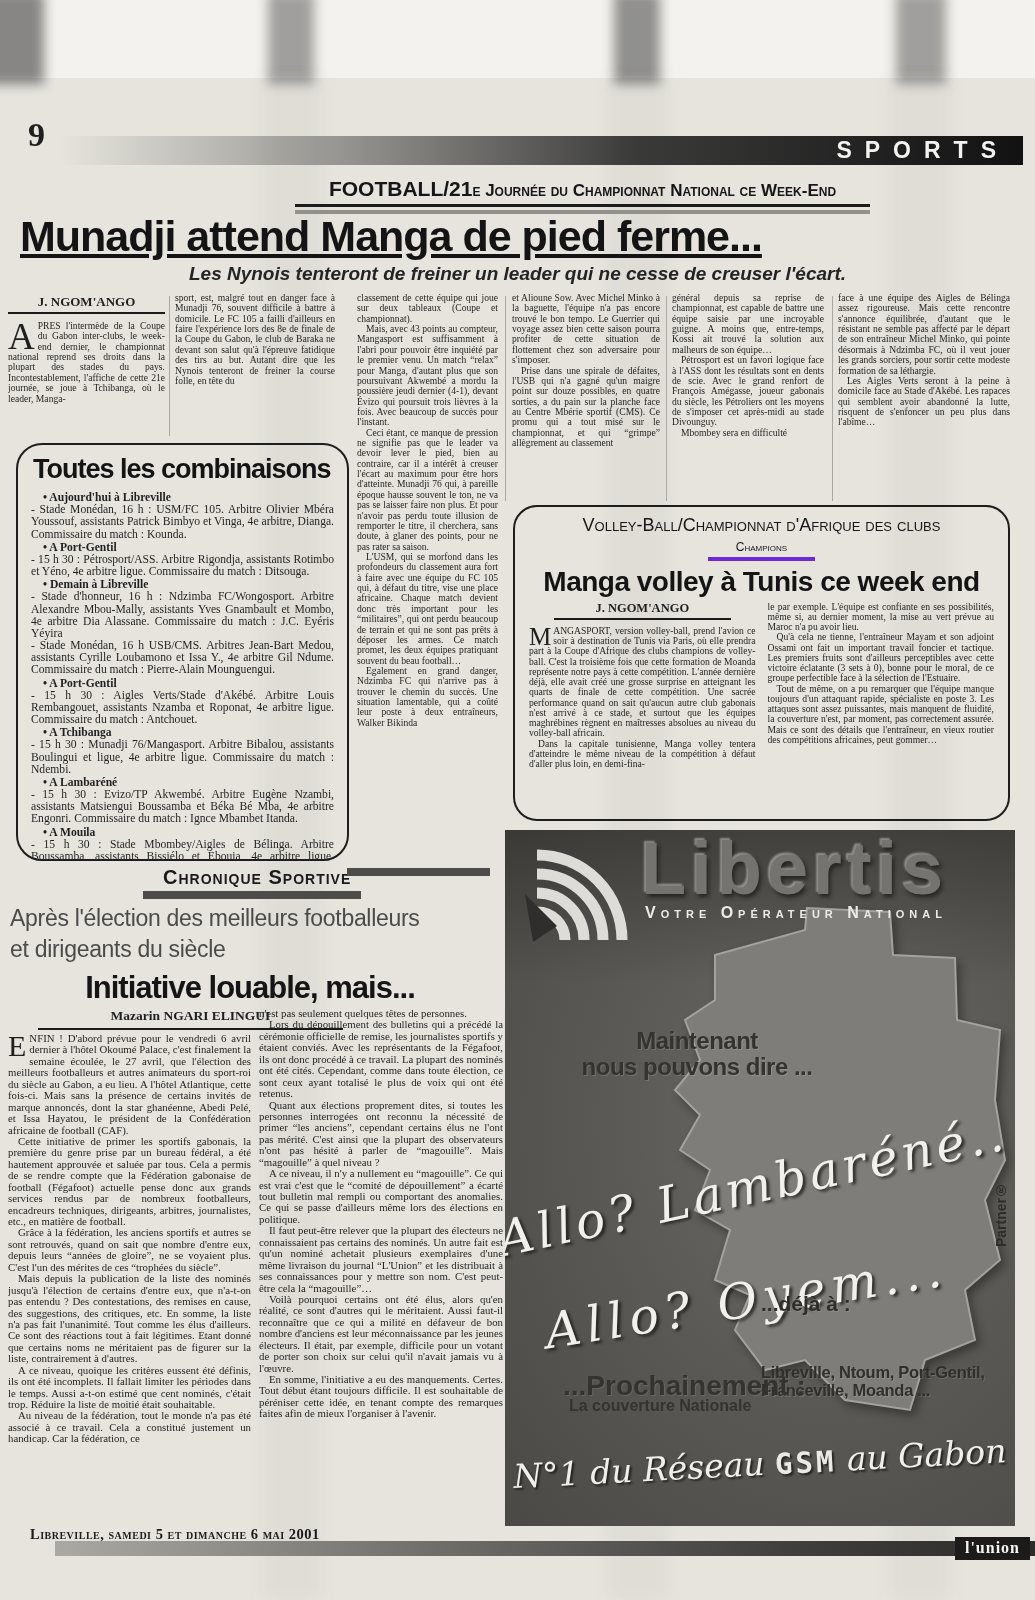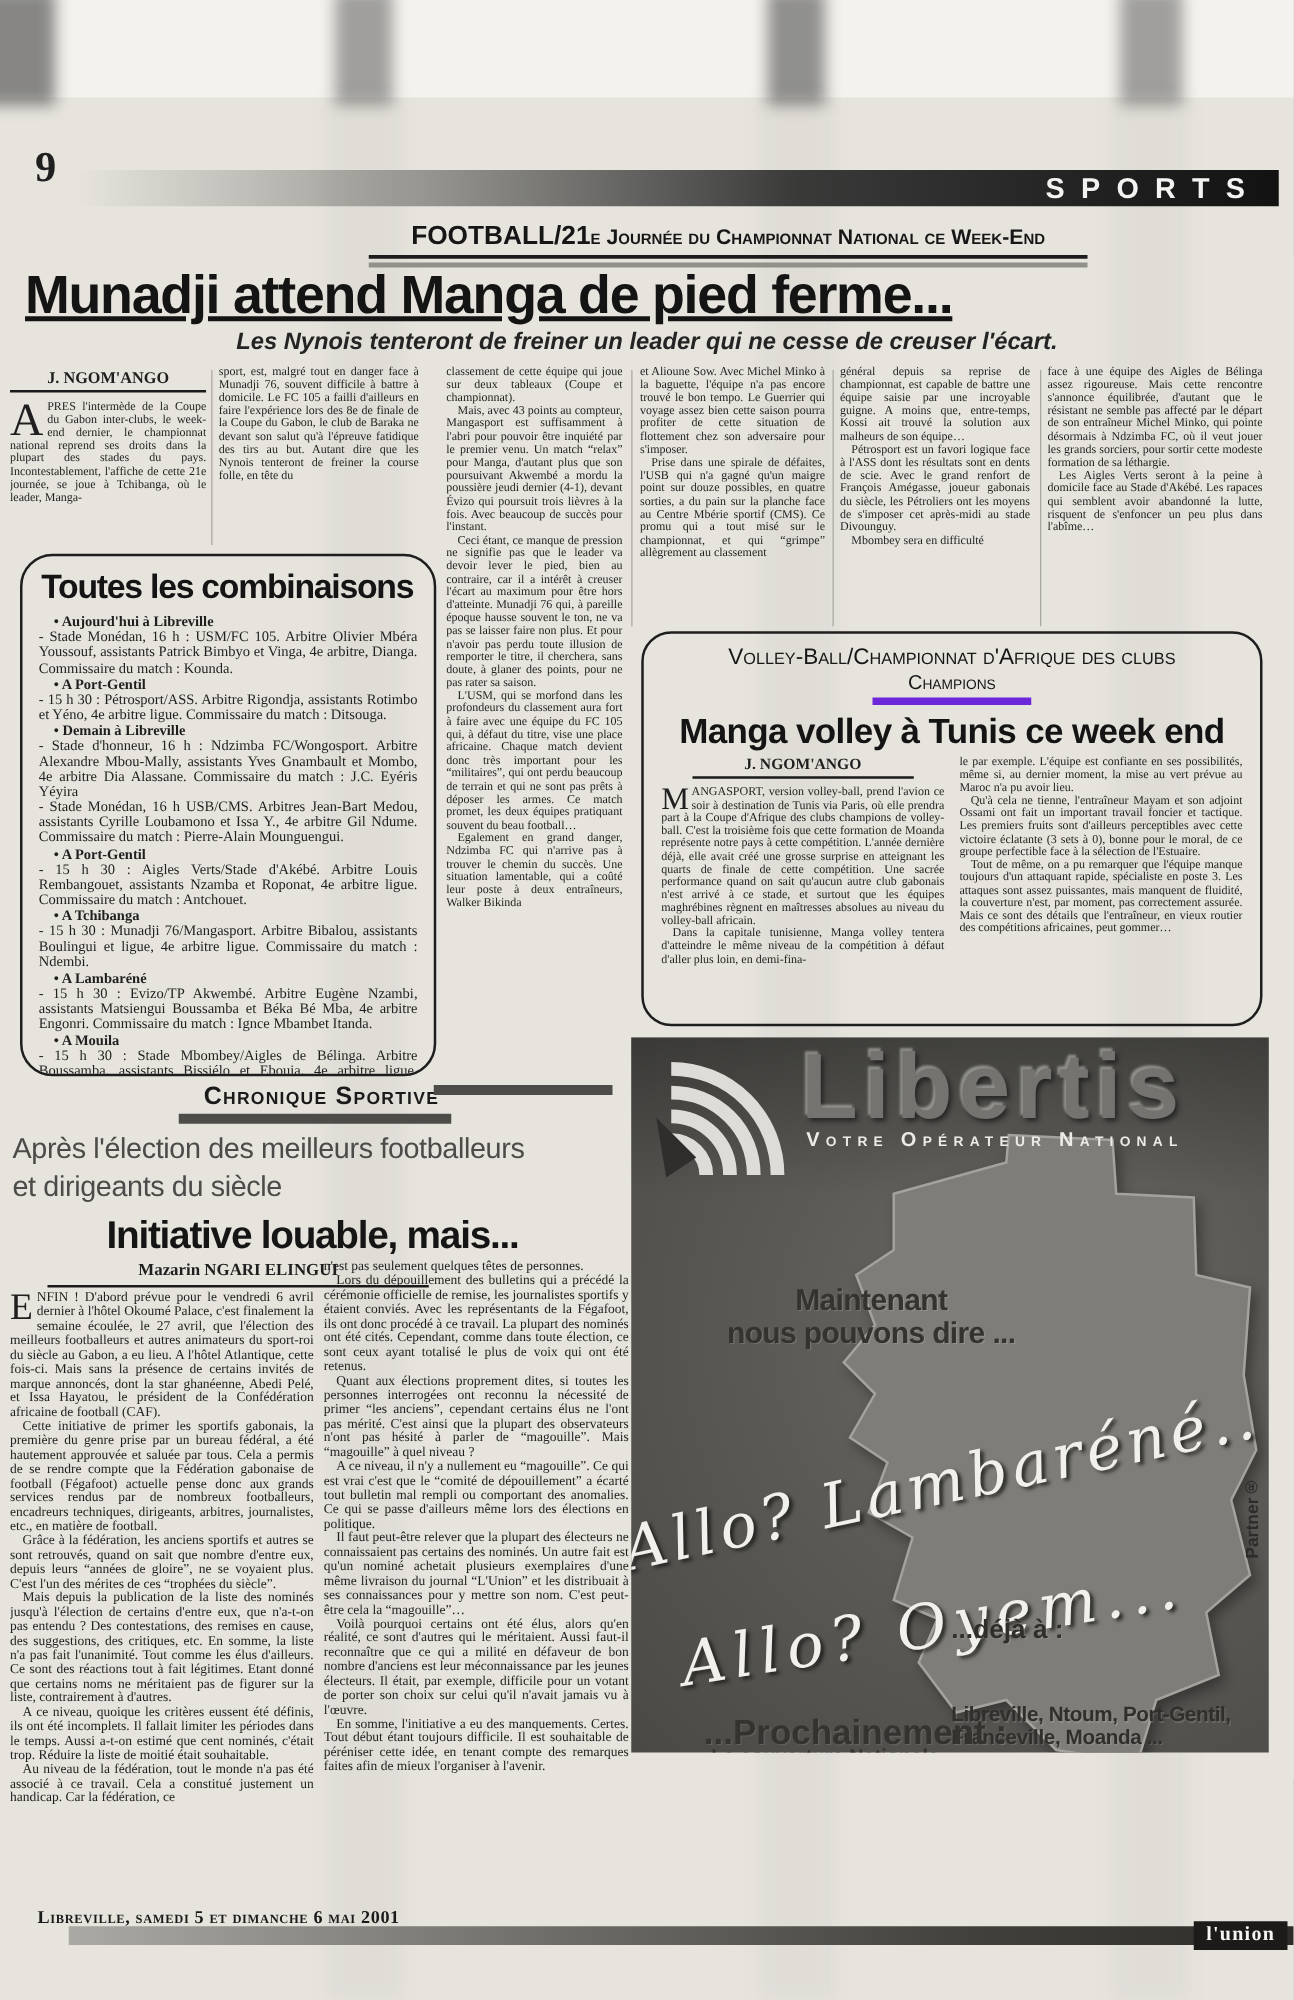--- a/index.html
+++ b/index.html
@@ -60,21 +60,21 @@
     border:2.5px solid #1e1e1e; border-radius:26px; padding:9px 13px; box-sizing:border-box; overflow:hidden; }
   .combo-title { font-family:"Liberation Sans",sans-serif; font-weight:bold; font-size:27px;
     letter-spacing:-1px; margin:0 0 7px 2px; color:#141414; }
   .combo-h { font-weight:bold; font-size:11.6px; margin:1px 0 0 12px; line-height:1.05; }
   .combo-m { font-size:11.6px; line-height:1.05; text-align:justify; margin:0; }
 
   .volley-box { position:absolute; left:513px; top:505px; width:497px; height:316px;
     border:2.5px solid #1e1e1e; border-radius:24px; padding:8px 14px; box-sizing:border-box; overflow:hidden; }
   .v-kicker { text-align:center; font-family:"Liberation Sans",sans-serif; font-weight:normal;
     font-size:18px; font-variant:small-caps; color:#161616; line-height:1.12; }
-  .v-kicker .line2 { display:inline-block; font-size:16px; border-bottom:6px solid #6d28d9; padding:0 28px 2px; }
+  .v-kicker .line2 { display:inline-block; font-size:12px; border-bottom:4px solid #6d28d9; padding:0 28px 2px; }
   .v-headline { text-align:center; font-family:"Liberation Sans",sans-serif; font-weight:bold;
     font-size:28px; margin:5px 0 4px; letter-spacing:-0.5px; color:#141414; }
   .v-cols { display:flex; gap:12px; }
   .v-col { width:50%; font-size:9.6px; line-height:1.07; text-align:justify; overflow:hidden; height:200px; }
   .v-col p { margin:0; text-indent:9px; }
   .v-col p.cont { text-indent:0; }
   .v-col .byline { width:78%; margin:0 auto 6px; font-size:12.5px; }
 
   .chron-header { position:absolute; left:163px; top:866px; font-family:"Liberation Sans",sans-serif;
     font-weight:bold; font-size:20px; font-variant:small-caps; letter-spacing:1px; color:#1a1a1a; }
@@ -87,21 +87,21 @@
   .chron-byline { position:absolute; left:38px; top:1008px; width:305px; text-align:center; font-weight:bold;
     font-size:13.5px; border-bottom:2px solid #1a1a1a; padding-bottom:4px; }
   .chron-col { position:absolute; font-size:10.8px; line-height:1.06; text-align:justify; overflow:hidden; }
   .chron-col p { margin:0; text-indent:10px; }
   .chron-col p.cont { text-indent:0; }
   .chron-c1 { left:8px; top:1033px; width:243px; height:490px; }
   .chron-c2 { left:259px; top:1008px; width:244px; height:512px; }
   .dropcap-e { float:left; font-size:30px; line-height:23px; padding:1px 3px 0 0; }
 
   
-  .ad { position:absolute; left:505px; top:830px; width:510px; height:572px; overflow:hidden;
+  .ad { position:absolute; left:505px; top:830px; width:510px; height:696px; overflow:hidden;
     background:
       linear-gradient(180deg, rgba(25,25,23,.38) 0%, rgba(25,25,23,0) 22%),
       radial-gradient(ellipse at 62% 42%, #6b6a66 0%, #5b5a56 45%, #4a4946 100%); }
   .ad-map { position:absolute; left:150px; top:70px; width:355px; height:520px; filter:drop-shadow(4px 5px 5px rgba(0,0,0,.35)); }
   .ad-logo { position:absolute; left:18px; top:4px; display:flex; align-items:flex-start; }
   .ad-arcs { width:118px; height:112px; }
   .ad-brand { font-family:"Liberation Sans",sans-serif; font-weight:bold; font-size:74px; line-height:.95;
     color:#75736f; letter-spacing:5px;
     text-shadow:-2px -2px 2px rgba(235,235,230,.45), 2px 3px 4px rgba(15,15,15,.65); }
   .ad-tagline { font-family:"Liberation Sans",sans-serif; font-weight:bold; font-size:16px; color:#ecebe7;

